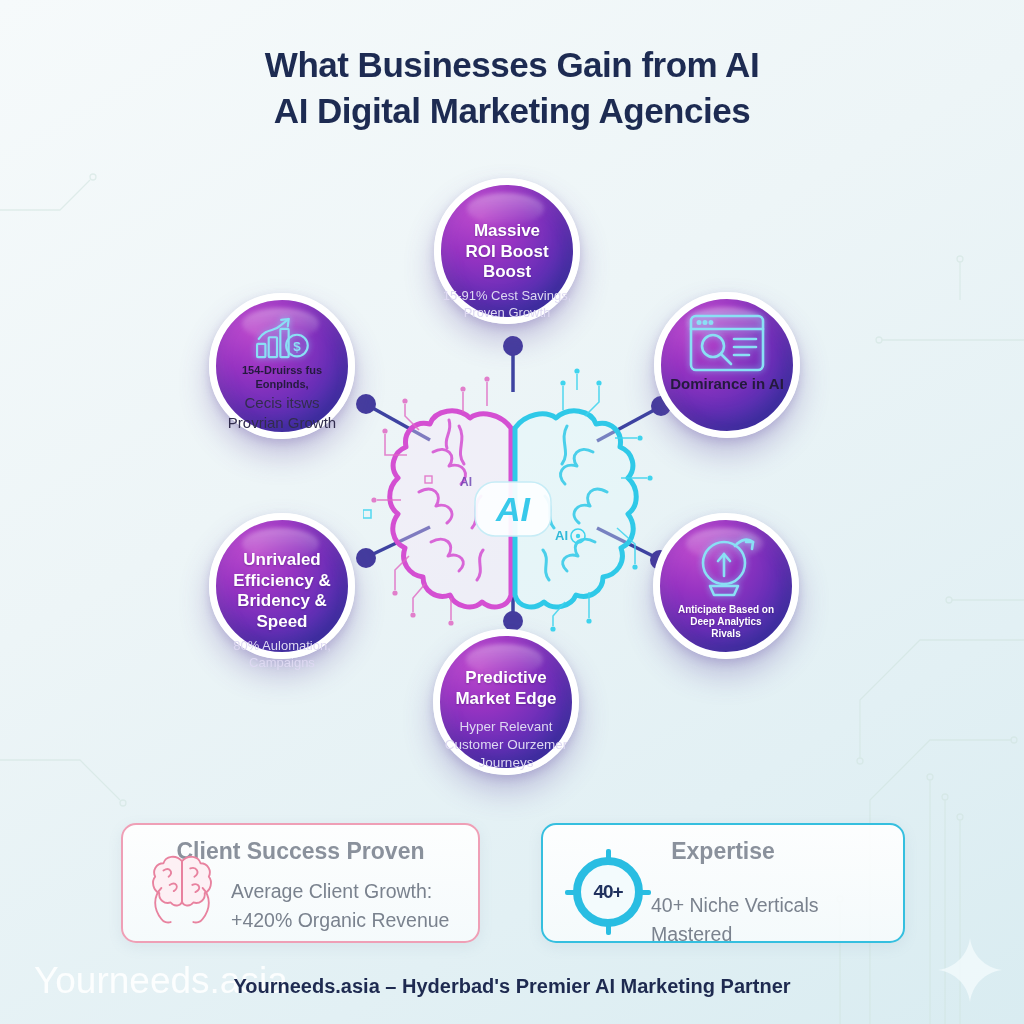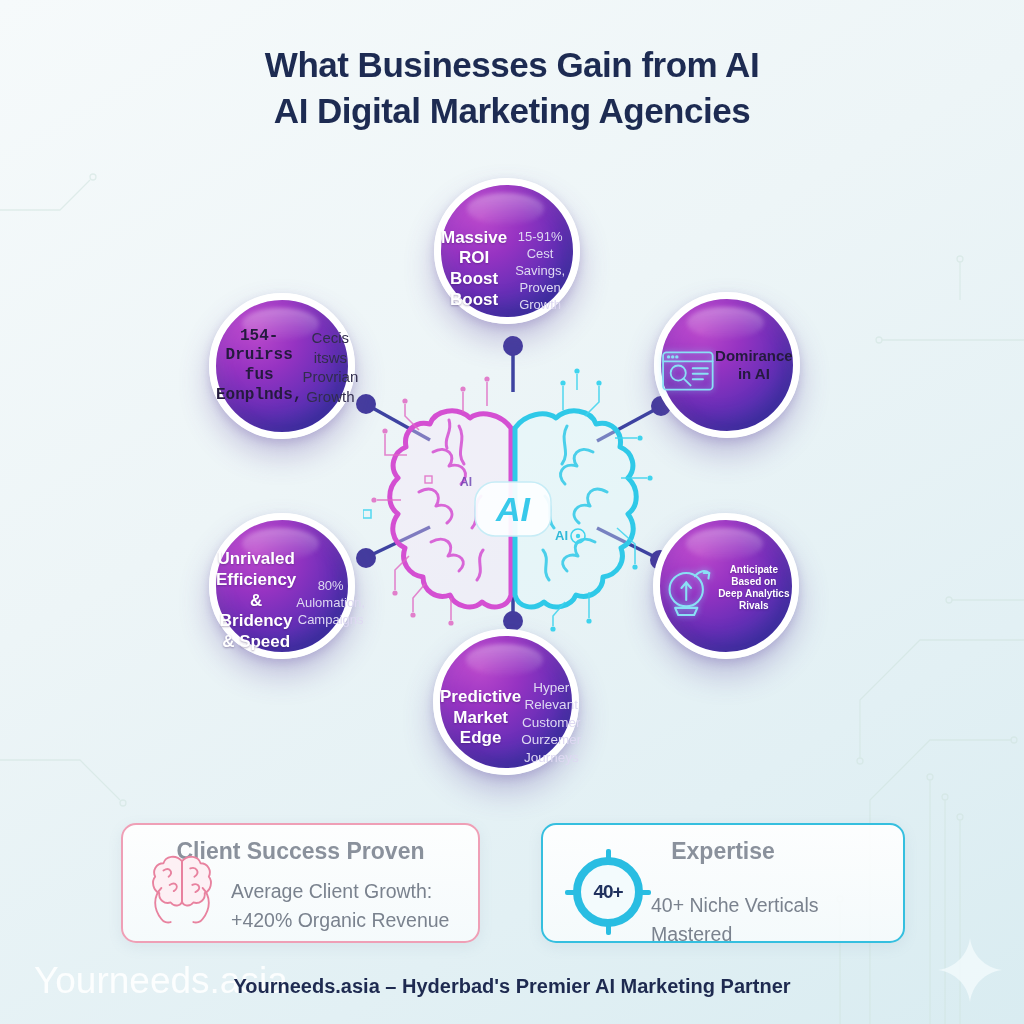--- a/index.html
+++ b/index.html
@@ -13,38 +13,38 @@
   .title{position:absolute;top:42px;left:0;width:1024px;text-align:center;
     font-size:35px;line-height:1.3;font-weight:700;color:#1d2b52;letter-spacing:-0.5px;
     white-space:pre-line;margin:0;}
 
   
   .node{position:absolute;width:146px;height:146px;border-radius:50%;
     border:7px solid #ffffff;
     background:radial-gradient(circle at 30% 24%, #bb49cc 0%, #9633c2 30%, #6a2fb8 58%, #4038b0 85%, #3a36a6 100%);
     box-shadow:0 16px 30px rgba(96,70,160,0.30), 0 4px 10px rgba(96,70,160,0.20),
       inset 6px 10px 18px rgba(255,130,235,0.16), inset -6px -10px 20px rgba(30,25,110,0.35);
-    display:flex;flex-direction:row;align-items:center;text-align:center;}
+    display:flex;flex-direction:column;align-items:center;text-align:center;}
   .node::before{content:"";position:absolute;left:20%;top:6%;width:58%;height:24%;
     border-radius:50%;background:linear-gradient(rgba(255,255,255,0.34),rgba(255,255,255,0.03));
     filter:blur(2px);}
   .node-title{white-space:pre-line;font-weight:700;color:#ffffff;font-size:17px;line-height:1.22;
     text-shadow:0 1px 2px rgba(40,20,80,0.35);z-index:1;}
   .node-sub{white-space:pre-line;color:#ded9f2;font-size:13px;line-height:1.3;margin-top:5px;z-index:1;}
   .dark .node-title{color:#241a3e;text-shadow:none;}
   .dark .node-sub{color:#312d4d;}
   .node-icon{margin-top:14px;margin-bottom:2px;z-index:1;
     filter:drop-shadow(0 0 3px rgba(130,225,250,0.7));}
   .n-top{left:434px;top:178px;padding-top:36px;}
   .n-ul{left:209px;top:293px;}
   .n-ur{left:654px;top:292px;}
   .n-ll{left:209px;top:513px;padding-top:30px;}
   .n-lr{left:653px;top:513px;}
   .n-bot{left:433px;top:629px;padding-top:32px;}
-  .n-ul .node-title{font-size:16px;font-family:Liberation Mono, monospace;}
+  .n-ul .node-title{font-size:11px;}
   .n-ul .node-sub{font-size:15px;margin-top:2px;}
   .n-ur .node-title{font-size:15px;}
   .n-ur .node-sub{font-size:14px;margin-top:2px;}
   .n-lr .node-title{font-weight:600;font-size:10px;margin-top:4px;}
   .n-bot .node-sub{font-size:13.5px;margin-top:9px;}
 
   
   .card{position:absolute;top:823px;height:120px;border-radius:15px;
     background:linear-gradient(180deg,rgba(255,255,255,0.92),rgba(248,252,253,0.85));
     box-shadow:0 4px 14px rgba(120,150,170,0.12);}

